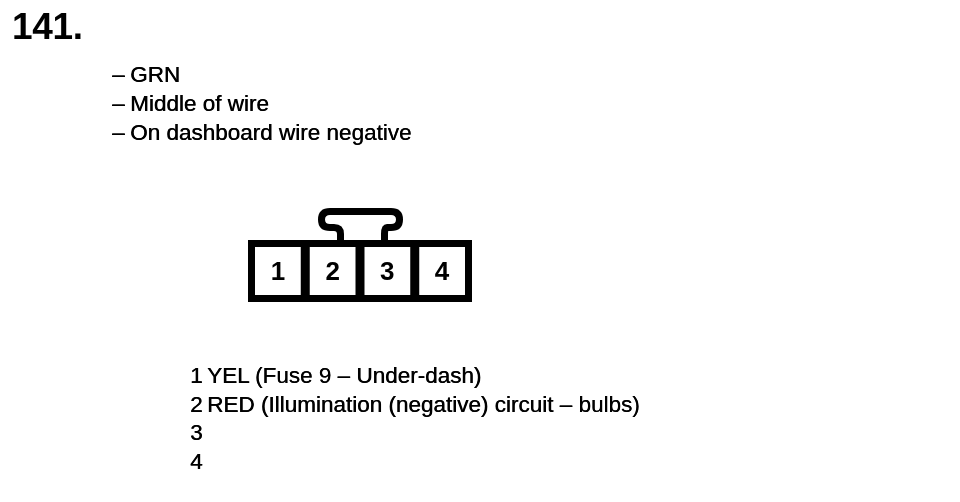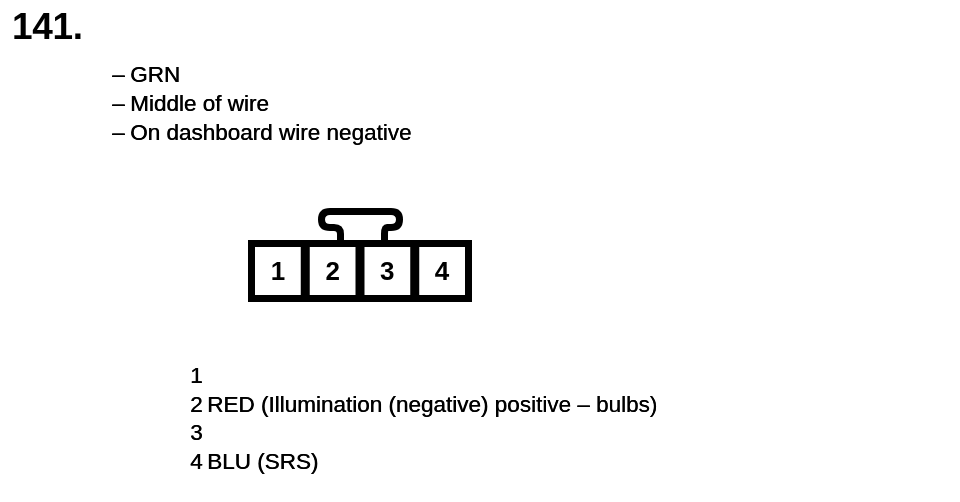--- a/index.html
+++ b/index.html
@@ -109,27 +109,27 @@
 
     <text class="cellnum" x="278" y="280" text-anchor="middle" fill="#000000">1</text>
     <text class="cellnum" x="332.7" y="280" text-anchor="middle" fill="#000000">2</text>
     <text class="cellnum" x="387.3" y="280" text-anchor="middle" fill="#000000">3</text>
     <text class="cellnum" x="442" y="280" text-anchor="middle" fill="#000000">4</text>
   </svg>
 
   <div class="pinlist">
     <div class="row">
       <span class="pnum">1</span>
+      <span>YEL (Fuse 9 – Under-dash)</span>
     </div>
     <div class="row">
       <span class="pnum">2</span>
-      <span>RED (Illumination (negative) positive – bulbs)</span>
+      <span>RED (Illumination (negative) circuit – bulbs)</span>
     </div>
     <div class="row">
       <span class="pnum">3</span>
     </div>
     <div class="row">
       <span class="pnum">4</span>
-      <span>BLU (SRS)</span>
     </div>
   </div>
 
 </div>
 
 </body></html>

